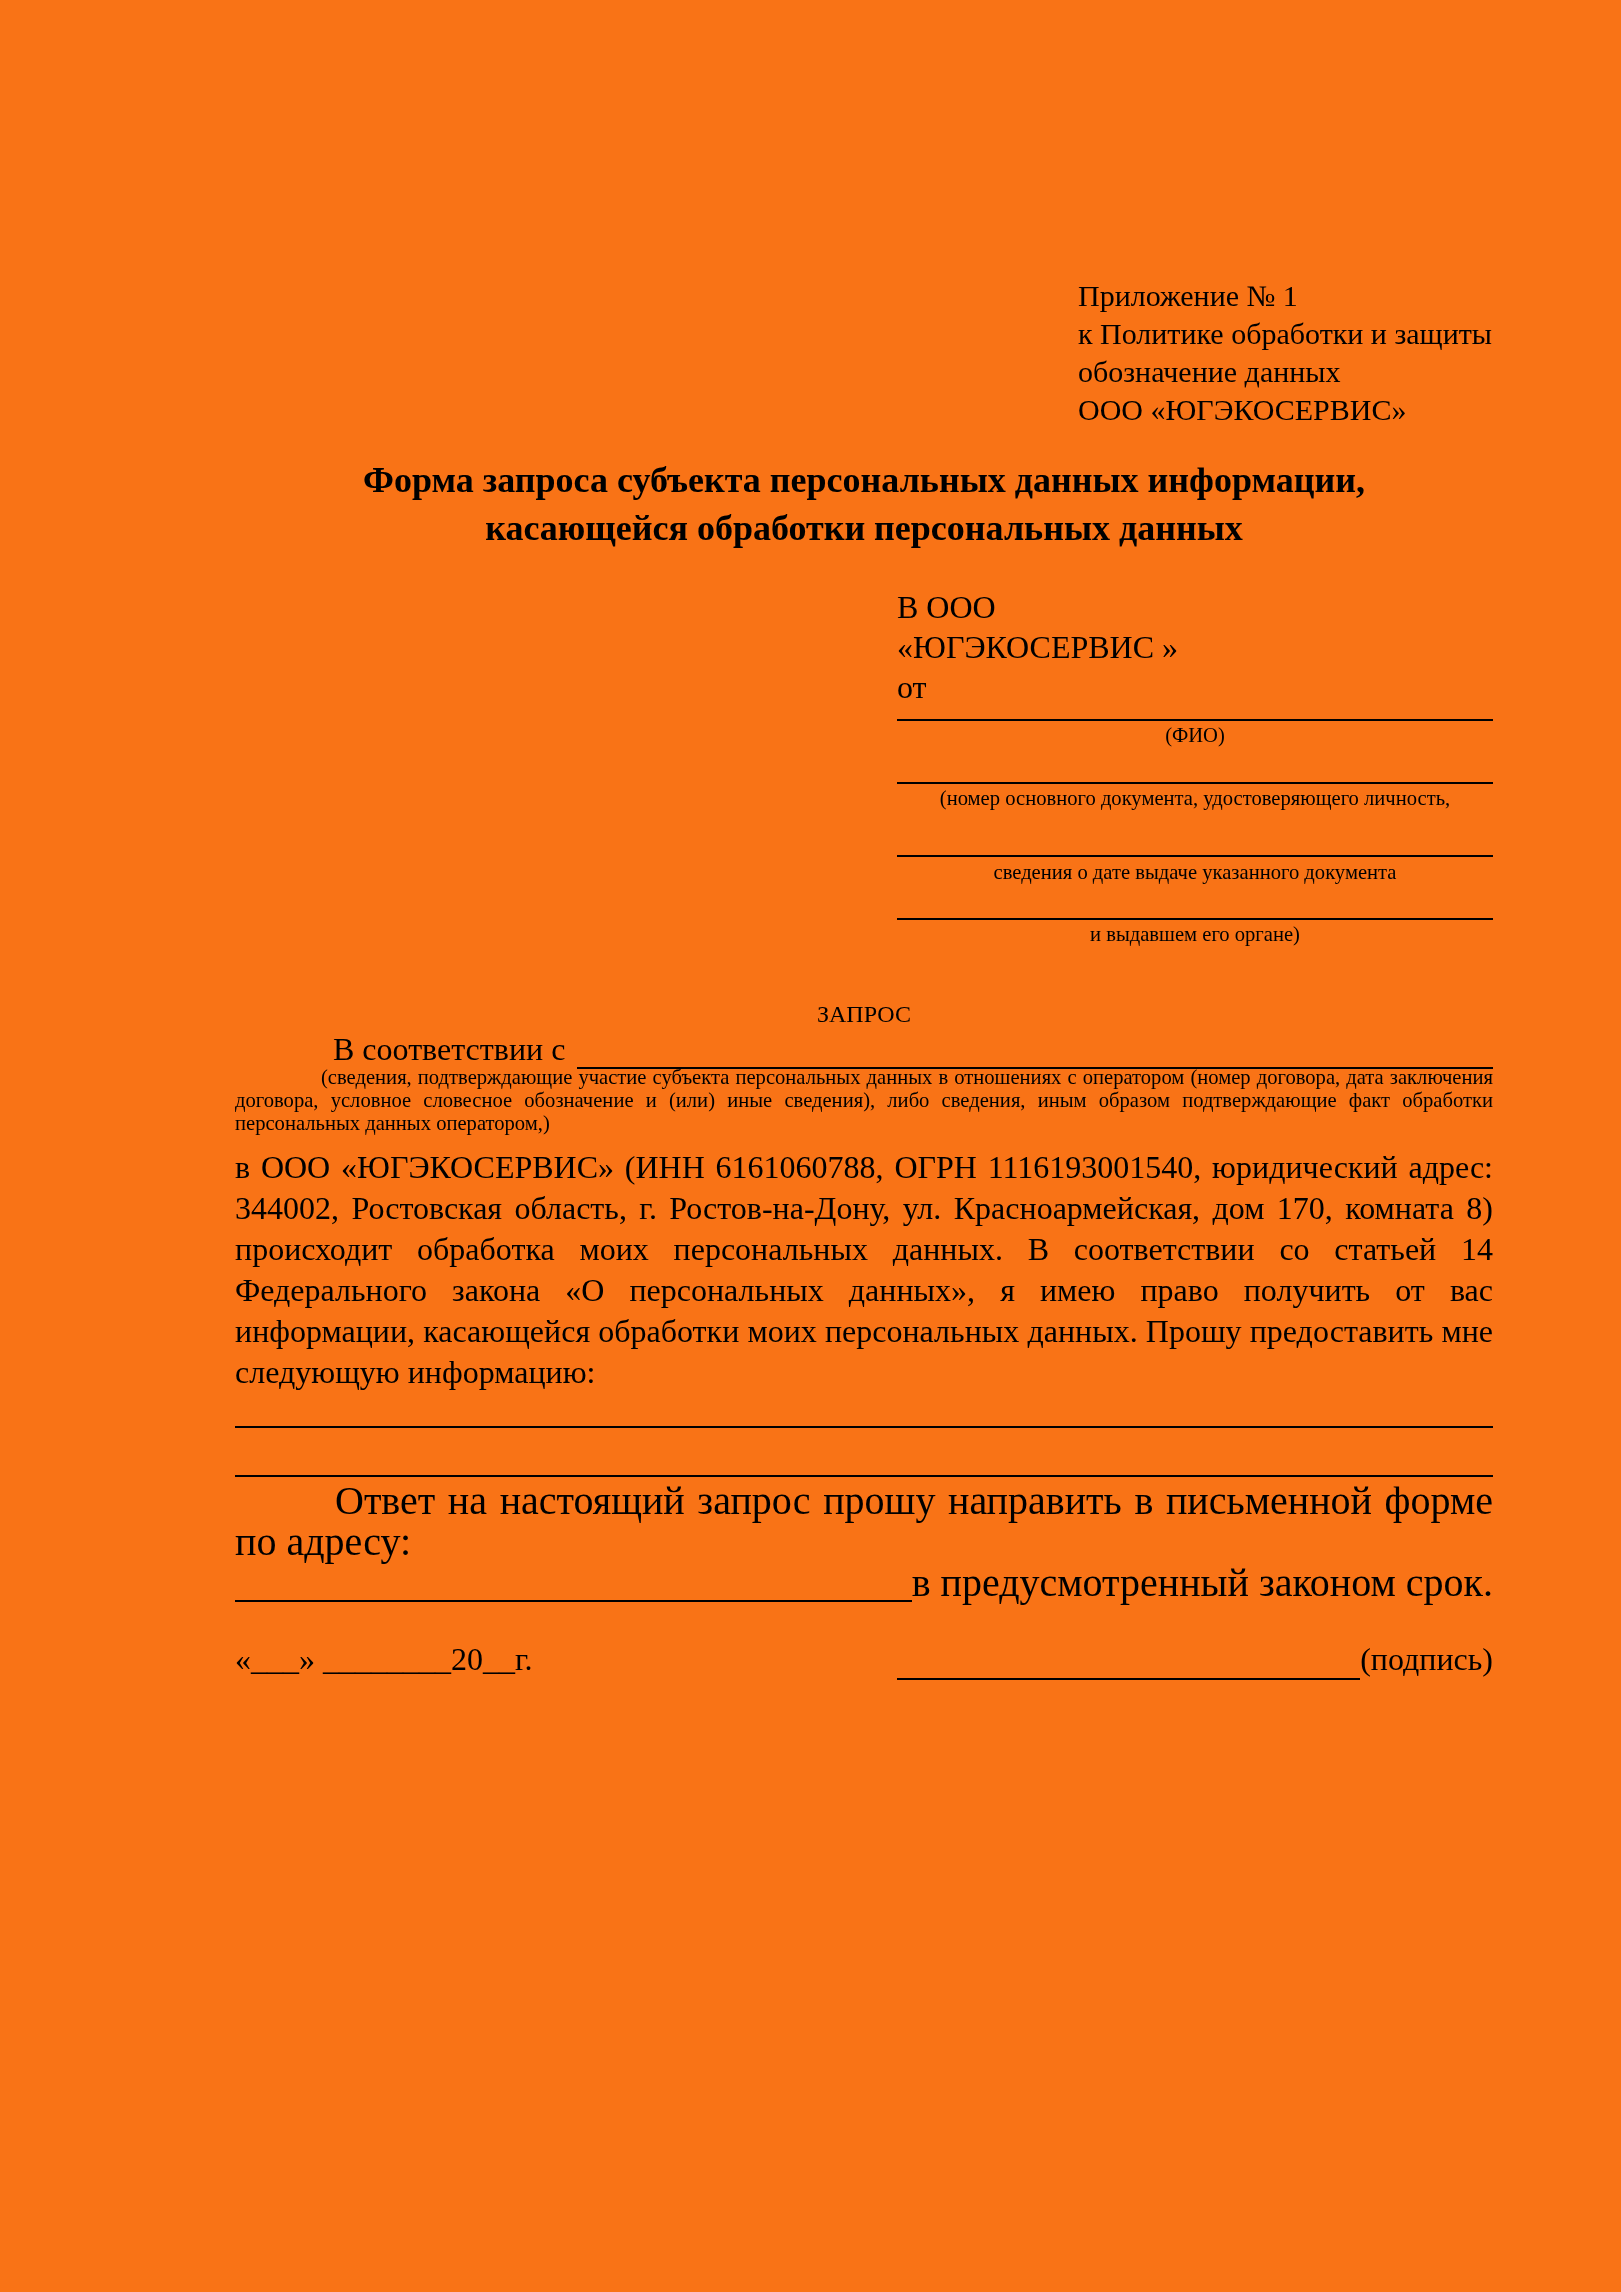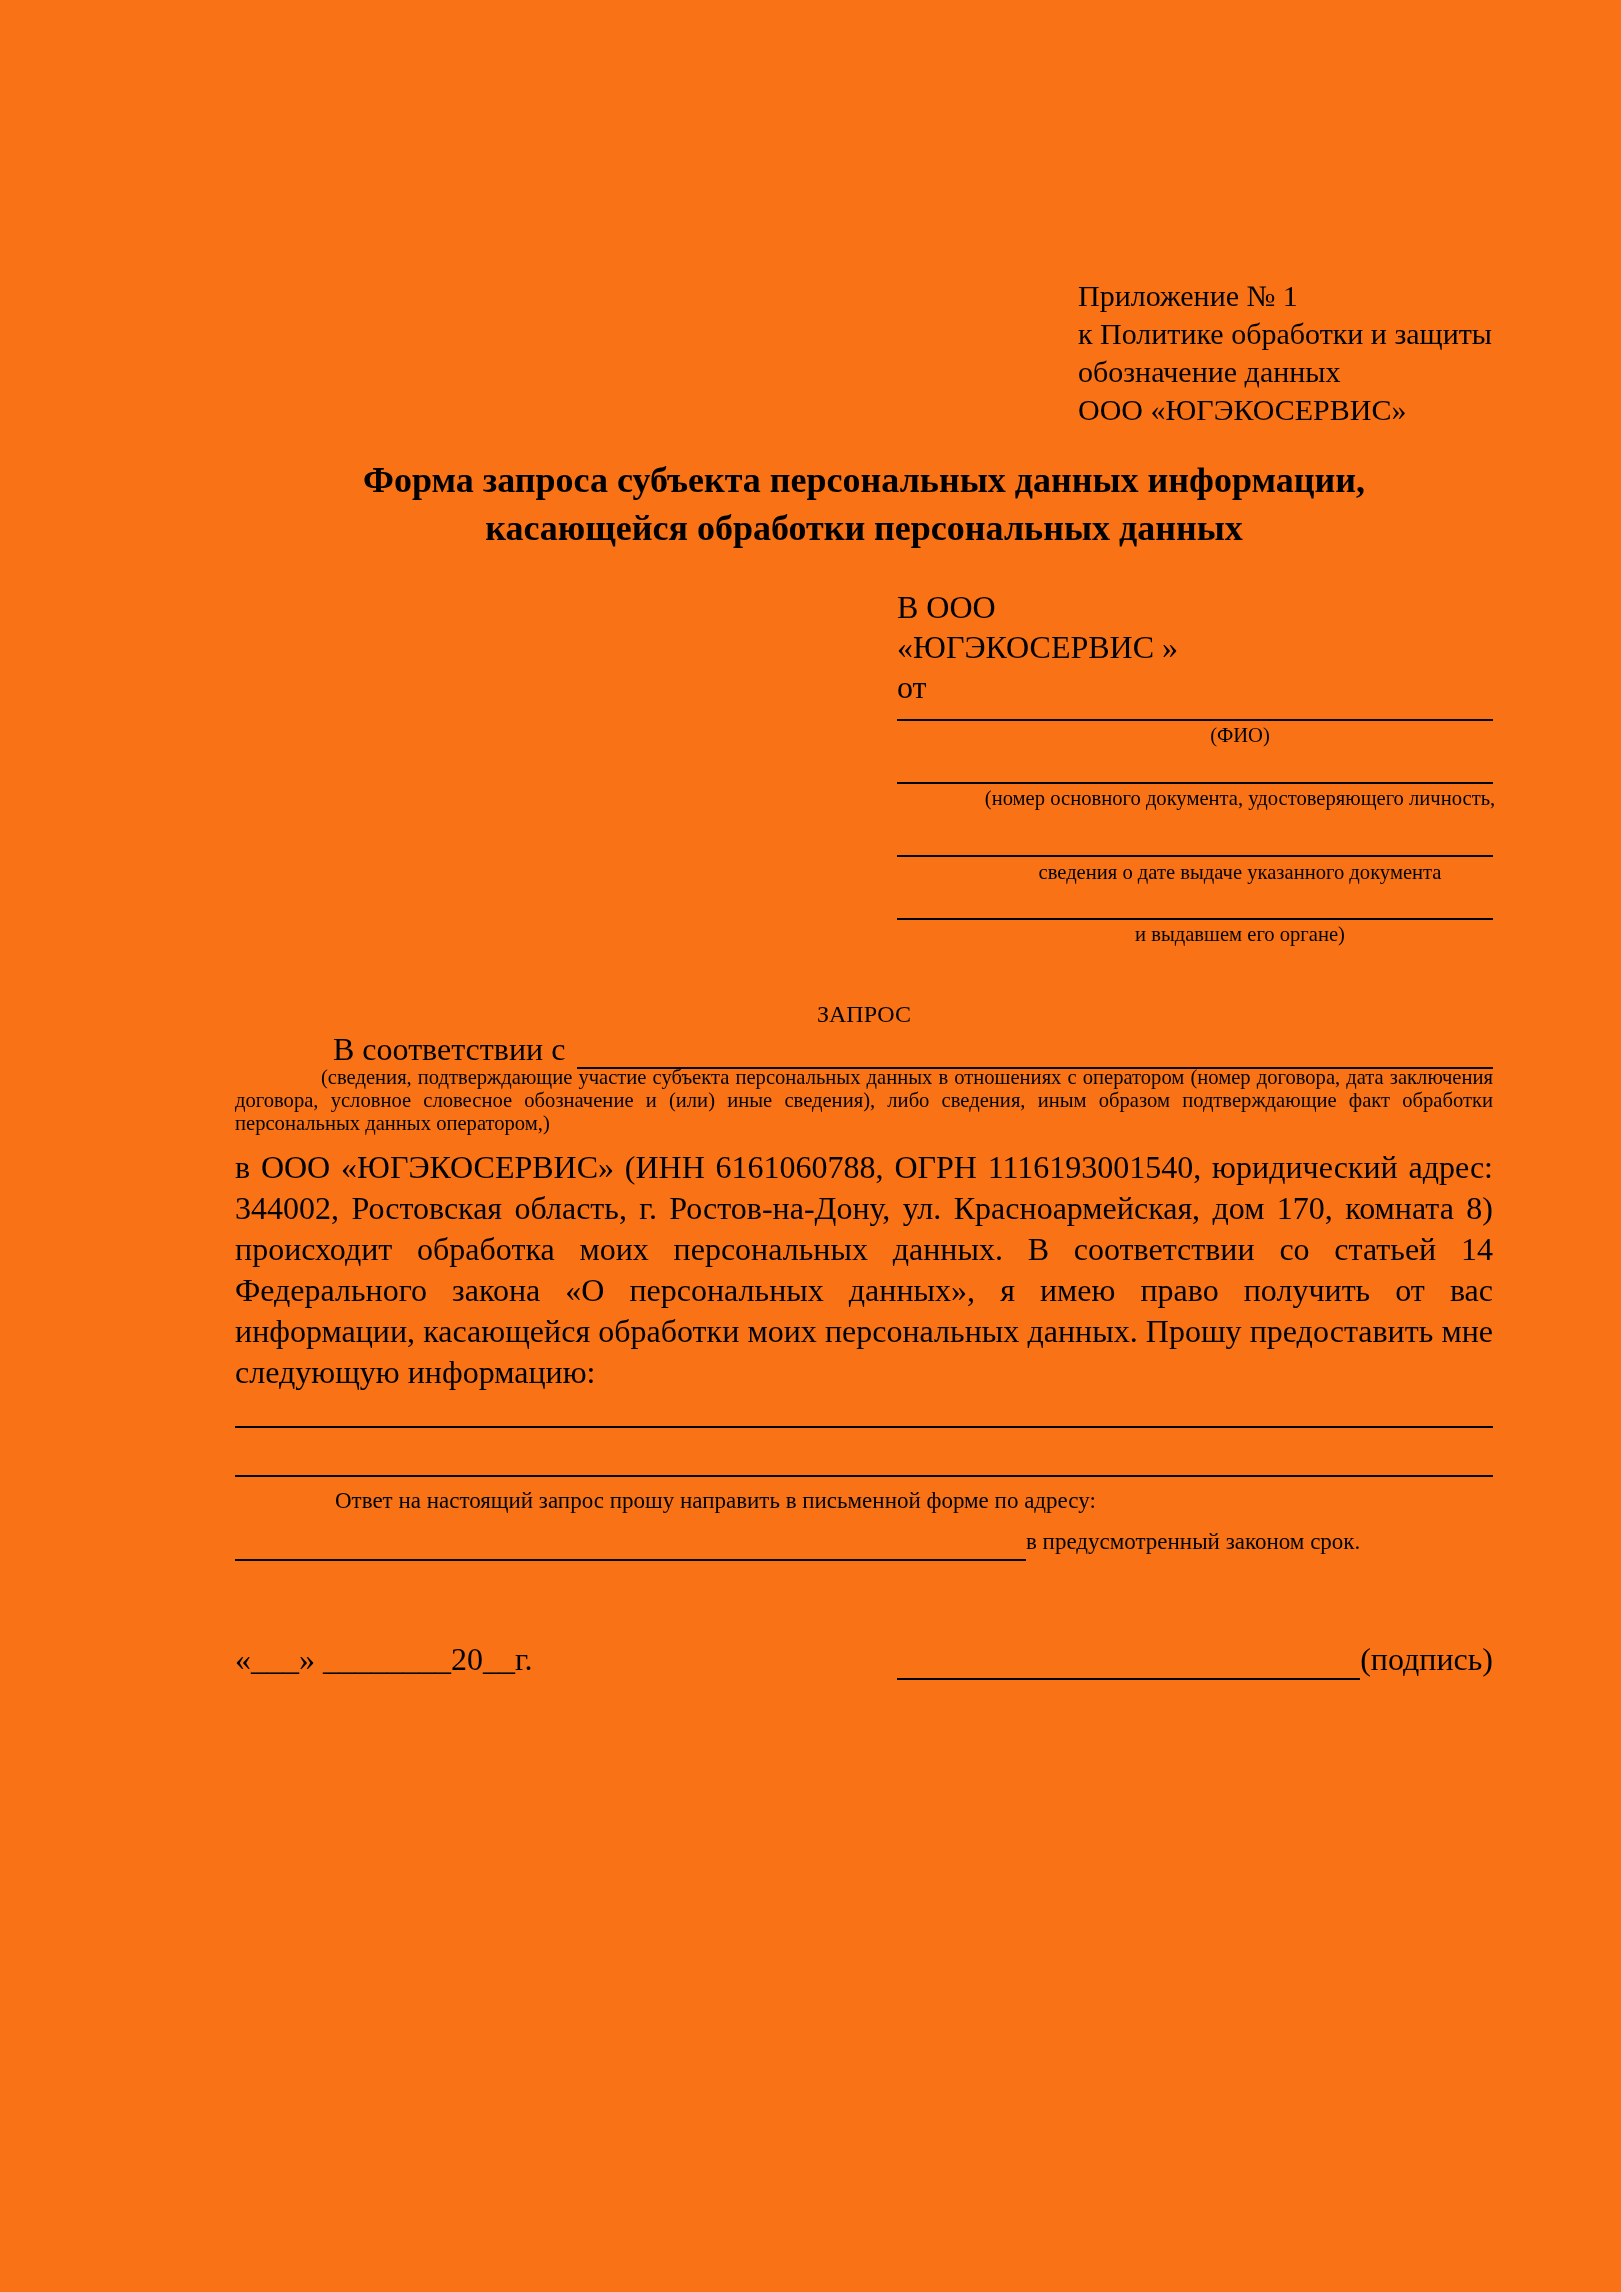--- a/index.html
+++ b/index.html
@@ -24,21 +24,21 @@
   }
   .addr-lines{
     left:897px;top:587px;width:596px;
     font-size:32px;line-height:40px;
   }
   .rule{
     left:897px;width:596px;height:31px;
     border-bottom:2.9px solid #000;
   }
   .rule-caption{
-    left:942px;width:596px;
+    left:897px;width:596px;
     text-align:center;
     font-size:20.6px;line-height:22.5px;
   }
   .zapros-heading{
     left:235px;top:994px;width:1258px;
     text-align:center;font-size:24px;line-height:40px;
   }
   .intro-line{
     left:235px;top:1029px;width:1258px;
     display:flex;align-items:flex-end;
@@ -59,21 +59,21 @@
     left:235px;top:1147px;width:1258px;
     font-size:32px;line-height:41px;
     text-align:justify;
   }
   .blank-rule{
     left:235px;width:1258px;height:31px;
     border-bottom:2.9px solid #000;
   }
   .reply-par{
     left:235px;top:1480px;width:1258px;
-    font-size:23px;line-height:41px;
+    font-size:40px;line-height:41px;
   }
   .reply-first{text-align:justify;text-indent:100px;}
   .reply-second{display:flex;align-items:center;}
   .reply-second .fill-line{height:37px;}
   .reply-suffix{white-space:nowrap;}
   .date-block{
     left:235px;top:1639px;
     font-size:32px;line-height:41px;white-space:nowrap;
   }
   .sign-block{

